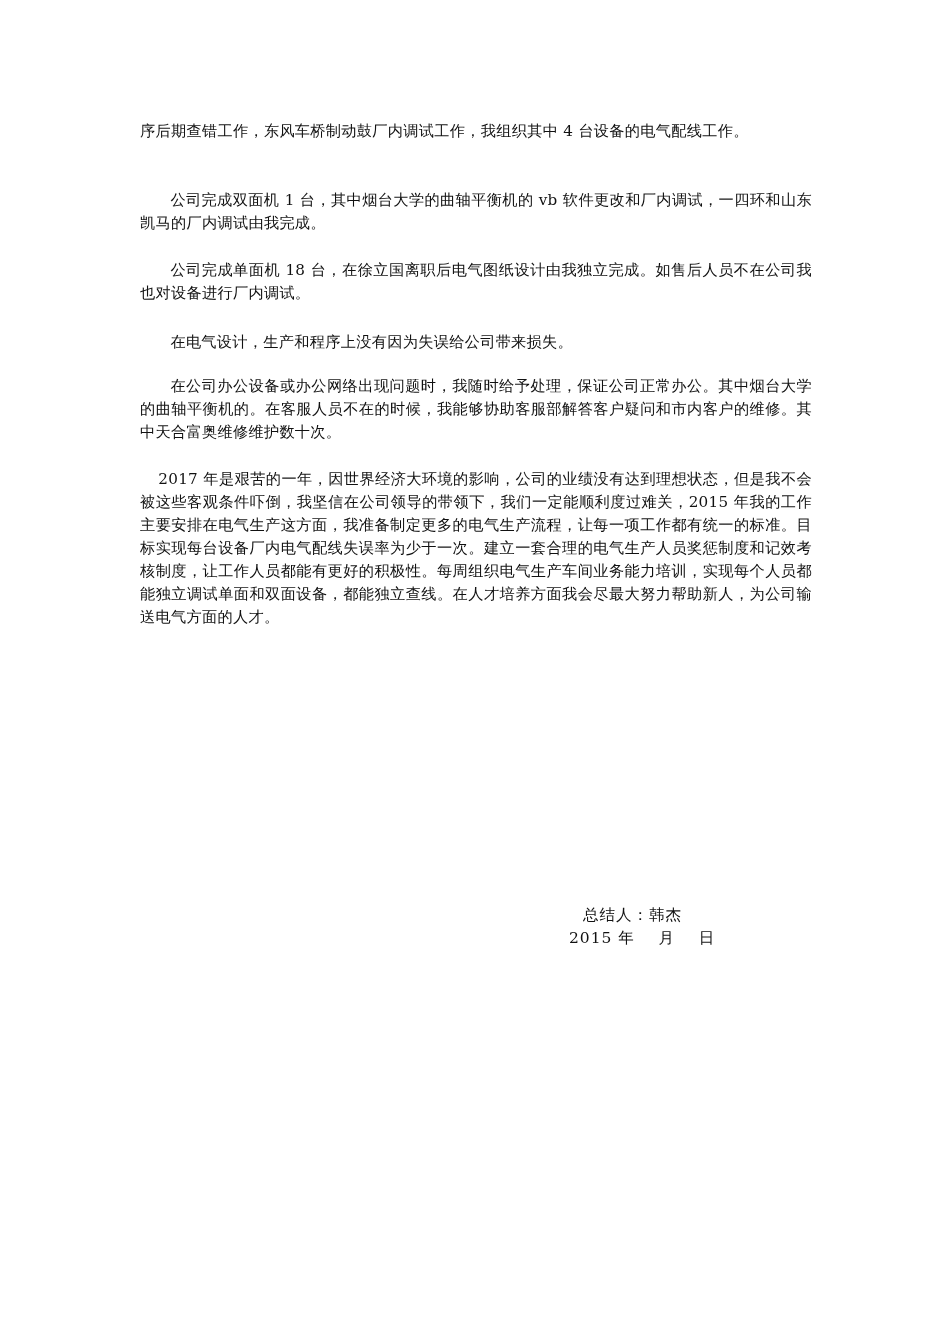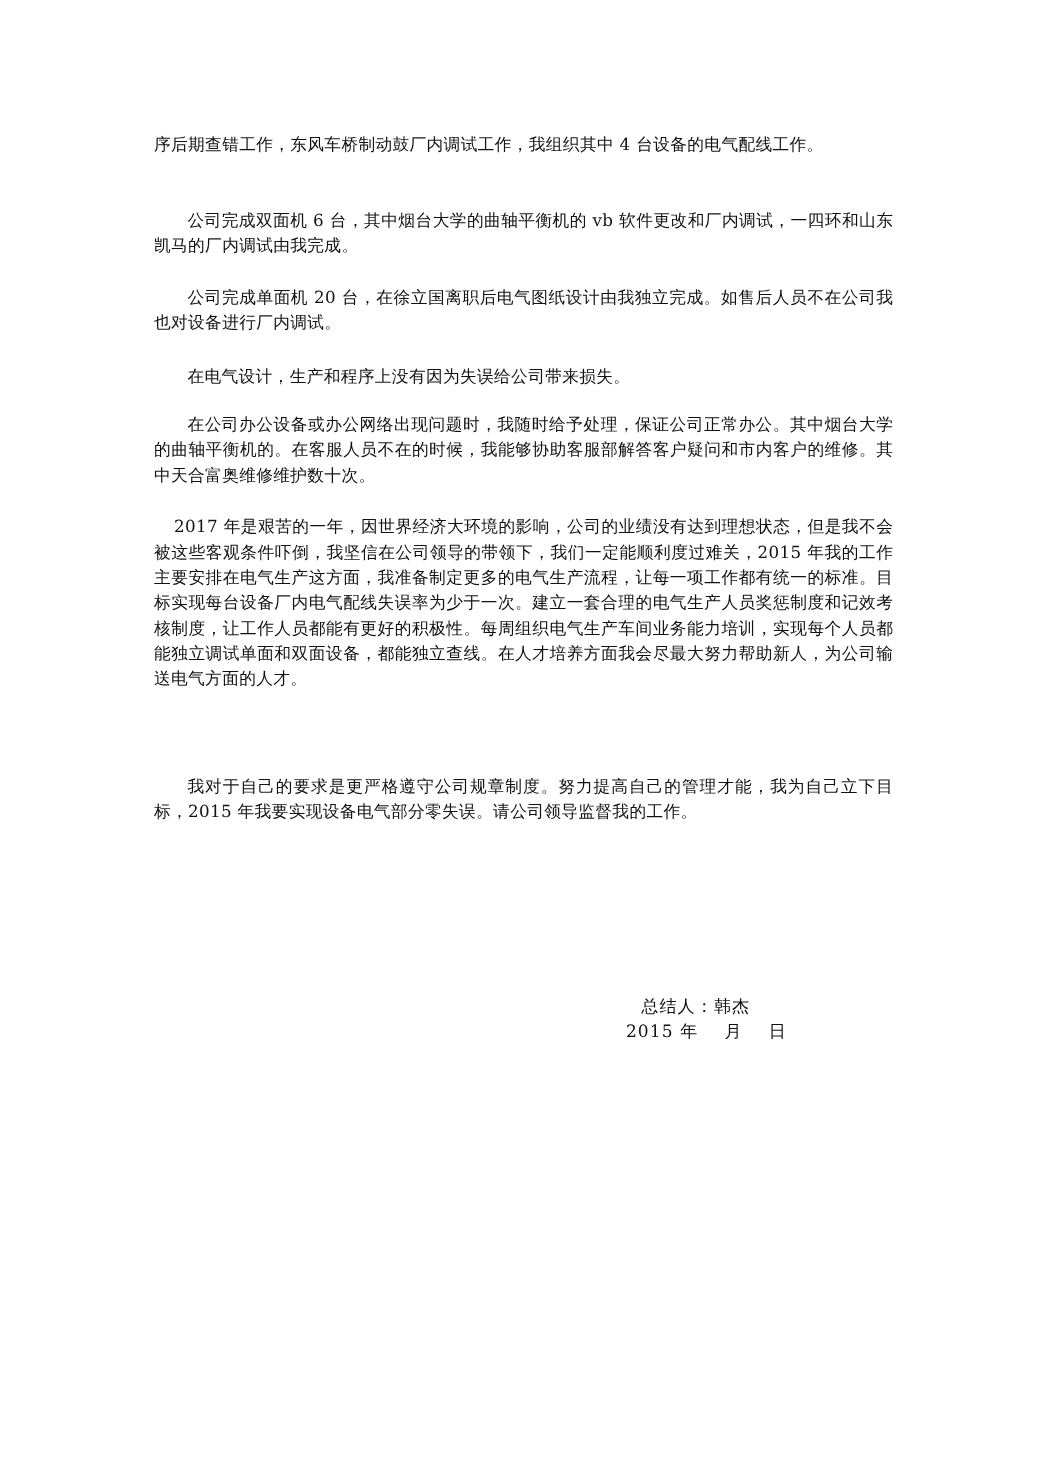--- a/index.html
+++ b/index.html
@@ -43,29 +43,28 @@
       white-space: pre;
     }
   </style>
 </head>
 <body>
 
 <div class="page">
 
   <p class="para" style="top:120px;">序后期查错工作，东风车桥制动鼓厂内调试工作，我组织其中 4 台设备的电气配线工作。</p>
 
-  <p class="para indent" style="top:189px;">公司完成双面机 6 台，其中烟台大学的曲轴平衡机的 vb 软件更改和厂内调试，一四环和山东凯马的厂内调试由我完成。</p>
+  <p class="para indent" style="top:189px;">公司完成双面机 1 台，其中烟台大学的曲轴平衡机的 vb 软件更改和厂内调试，一四环和山东凯马的厂内调试由我完成。</p>
 
-  <p class="para indent" style="top:259px;">公司完成单面机 20 台，在徐立国离职后电气图纸设计由我独立完成。如售后人员不在公司我也对设备进行厂内调试。</p>
+  <p class="para indent" style="top:259px;">公司完成单面机 18 台，在徐立国离职后电气图纸设计由我独立完成。如售后人员不在公司我也对设备进行厂内调试。</p>
 
   <p class="para indent" style="top:331px;">在电气设计，生产和程序上没有因为失误给公司带来损失。</p>
 
   <p class="para indent" style="top:375px;">在公司办公设备或办公网络出现问题时，我随时给予处理，保证公司正常办公。其中烟台大学的曲轴平衡机的。在客服人员不在的时候，我能够协助客服部解答客户疑问和市内客户的维修。其中天合富奥维修维护数十次。</p>
 
   <p class="para indent-small" style="top:468px;">2017 年是艰苦的一年，因世界经济大环境的影响，公司的业绩没有达到理想状态，但是我不会被这些客观条件吓倒，我坚信在公司领导的带领下，我们一定能顺利度过难关，2015 年我的工作主要安排在电气生产这方面，我准备制定更多的电气生产流程，让每一项工作都有统一的标准。目标实现每台设备厂内电气配线失误率为少于一次。建立一套合理的电气生产人员奖惩制度和记效考核制度，让工作人员都能有更好的积极性。每周组织电气生产车间业务能力培训，实现每个人员都能独立调试单面和双面设备，都能独立查线。在人才培养方面我会尽最大努力帮助新人，为公司输送电气方面的人才。</p>
 
-  <p class="para indent" style="top:704px;">我对于自己的要求是更严格遵守公司规章制度。努力提高自己的管理才能，我为自己立下目标，2015 年我要实现设备电气部分零失误。请公司领导监督我的工作。</p>
 
   <div class="sig" style="left:583px; top:905px;font-family:Liberation Mono, monospace;">总结人：韩杰</div>
 
   <div class="sig" style="left:569px; top:928px;">2015 年    月    日</div>
 
 </div>
 
 </body></html>

